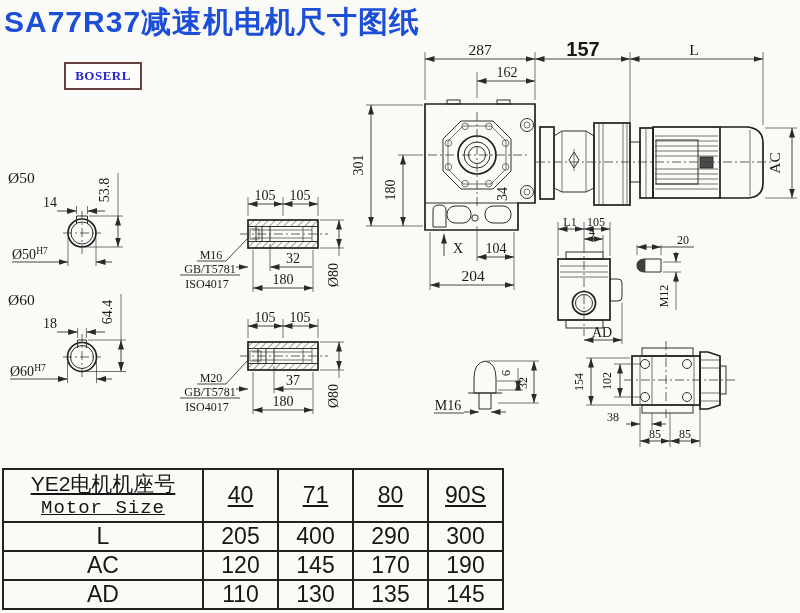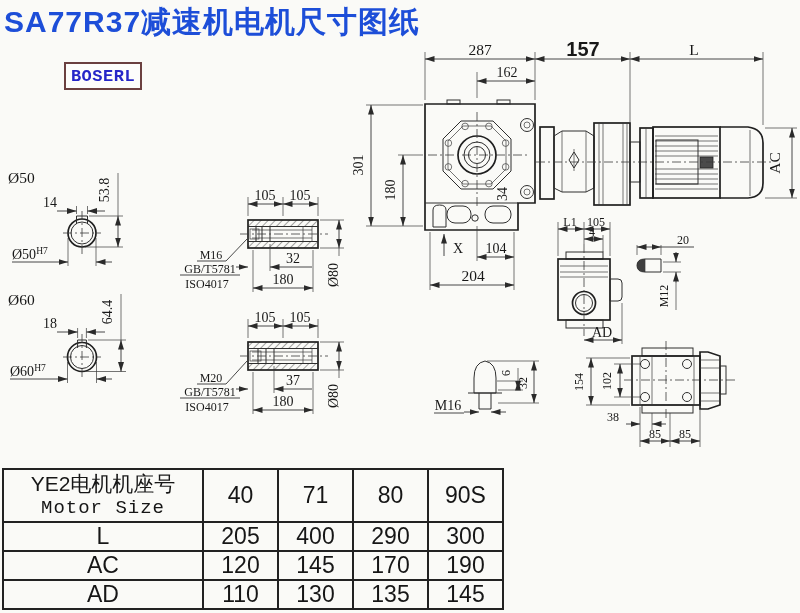--- a/index.html
+++ b/index.html
@@ -11,43 +11,43 @@
     position:absolute;left:4px;top:2px;
     font-size:30px;font-weight:bold;color:#1d4ed8;letter-spacing:1px;
     font-family:"Liberation Sans", sans-serif;white-space:nowrap;
   }
   .logo{
     position:absolute;left:64px;top:62px;width:74px;height:24px;
     border:2px solid #6b4040;background:#fdfdfb;
     display:flex;align-items:center;justify-content:center;
   }
   .logo span{
-    color:#2626c8;font-family:Liberation Mono, monospace;
-    font-size:17px;font-weight:bold;letter-spacing:0.5px;
+    color:#2626c8;font-family:Liberation Serif, serif;
+    font-size:13px;font-weight:bold;letter-spacing:0.5px;
   }
   svg{position:absolute;left:0;top:0;}
   svg .ln{fill:none;stroke:#2e2e2e;stroke-width:1;}
   svg .bd{fill:none;stroke:#1f1f1f;stroke-width:1.7;}
   svg .th{fill:none;stroke:#3a3a3a;stroke-width:0.7;}
   svg .cl{fill:none;stroke:#3a3a3a;stroke-width:0.8;stroke-dasharray:9 3 2 3;}
   svg .dim{fill:none;stroke:#333;stroke-width:0.9;}
   svg text{fill:#181818;stroke:none;}
   .dt{font-family:"Liberation Serif", serif;font-size:14px;}
   .dtl{font-family:"Liberation Serif", serif;font-size:15.5px;}
   .dts{font-family:"Liberation Serif", serif;font-size:12px;}
   .dtb{font-family:"Liberation Sans", sans-serif;font-size:20px;font-weight:bold;}
   .dim-table{
     position:absolute;left:2px;top:468px;border-collapse:collapse;
     table-layout:fixed;background:transparent;color:#161616;
   }
   .dim-table td{
     border:2px solid #222;text-align:center;vertical-align:middle;
     font-size:23px;padding:0;background:transparent;
   }
-  .dim-table .hcell{width:198px;height:51px;}
+  .dim-table .hcell{width:198px;height:51px;text-decoration:underline;}
   .dim-table .vcell{width:73px;}
   .dim-table .row{height:27px;}
   .hcn{font-size:21px;line-height:25px;}
   .hen{font-family:"Liberation Mono", monospace;font-size:19px;line-height:24px;letter-spacing:1px;}
 </style>
 </head>
 <body>
 
 <div class="title">SA77R37减速机电机尺寸图纸</div>
 <div class="logo">

